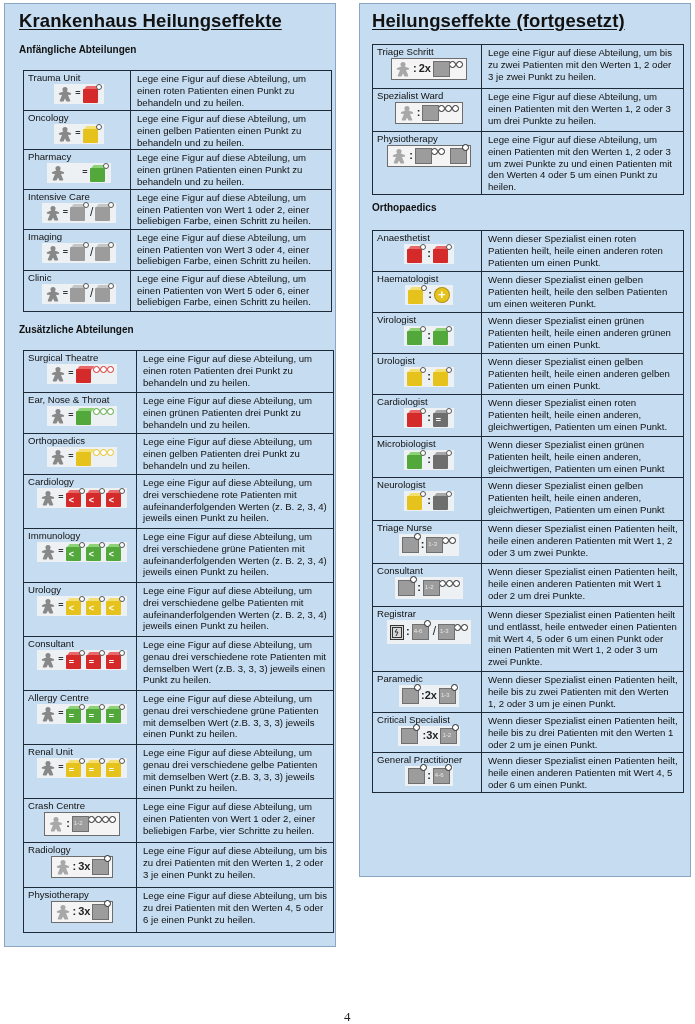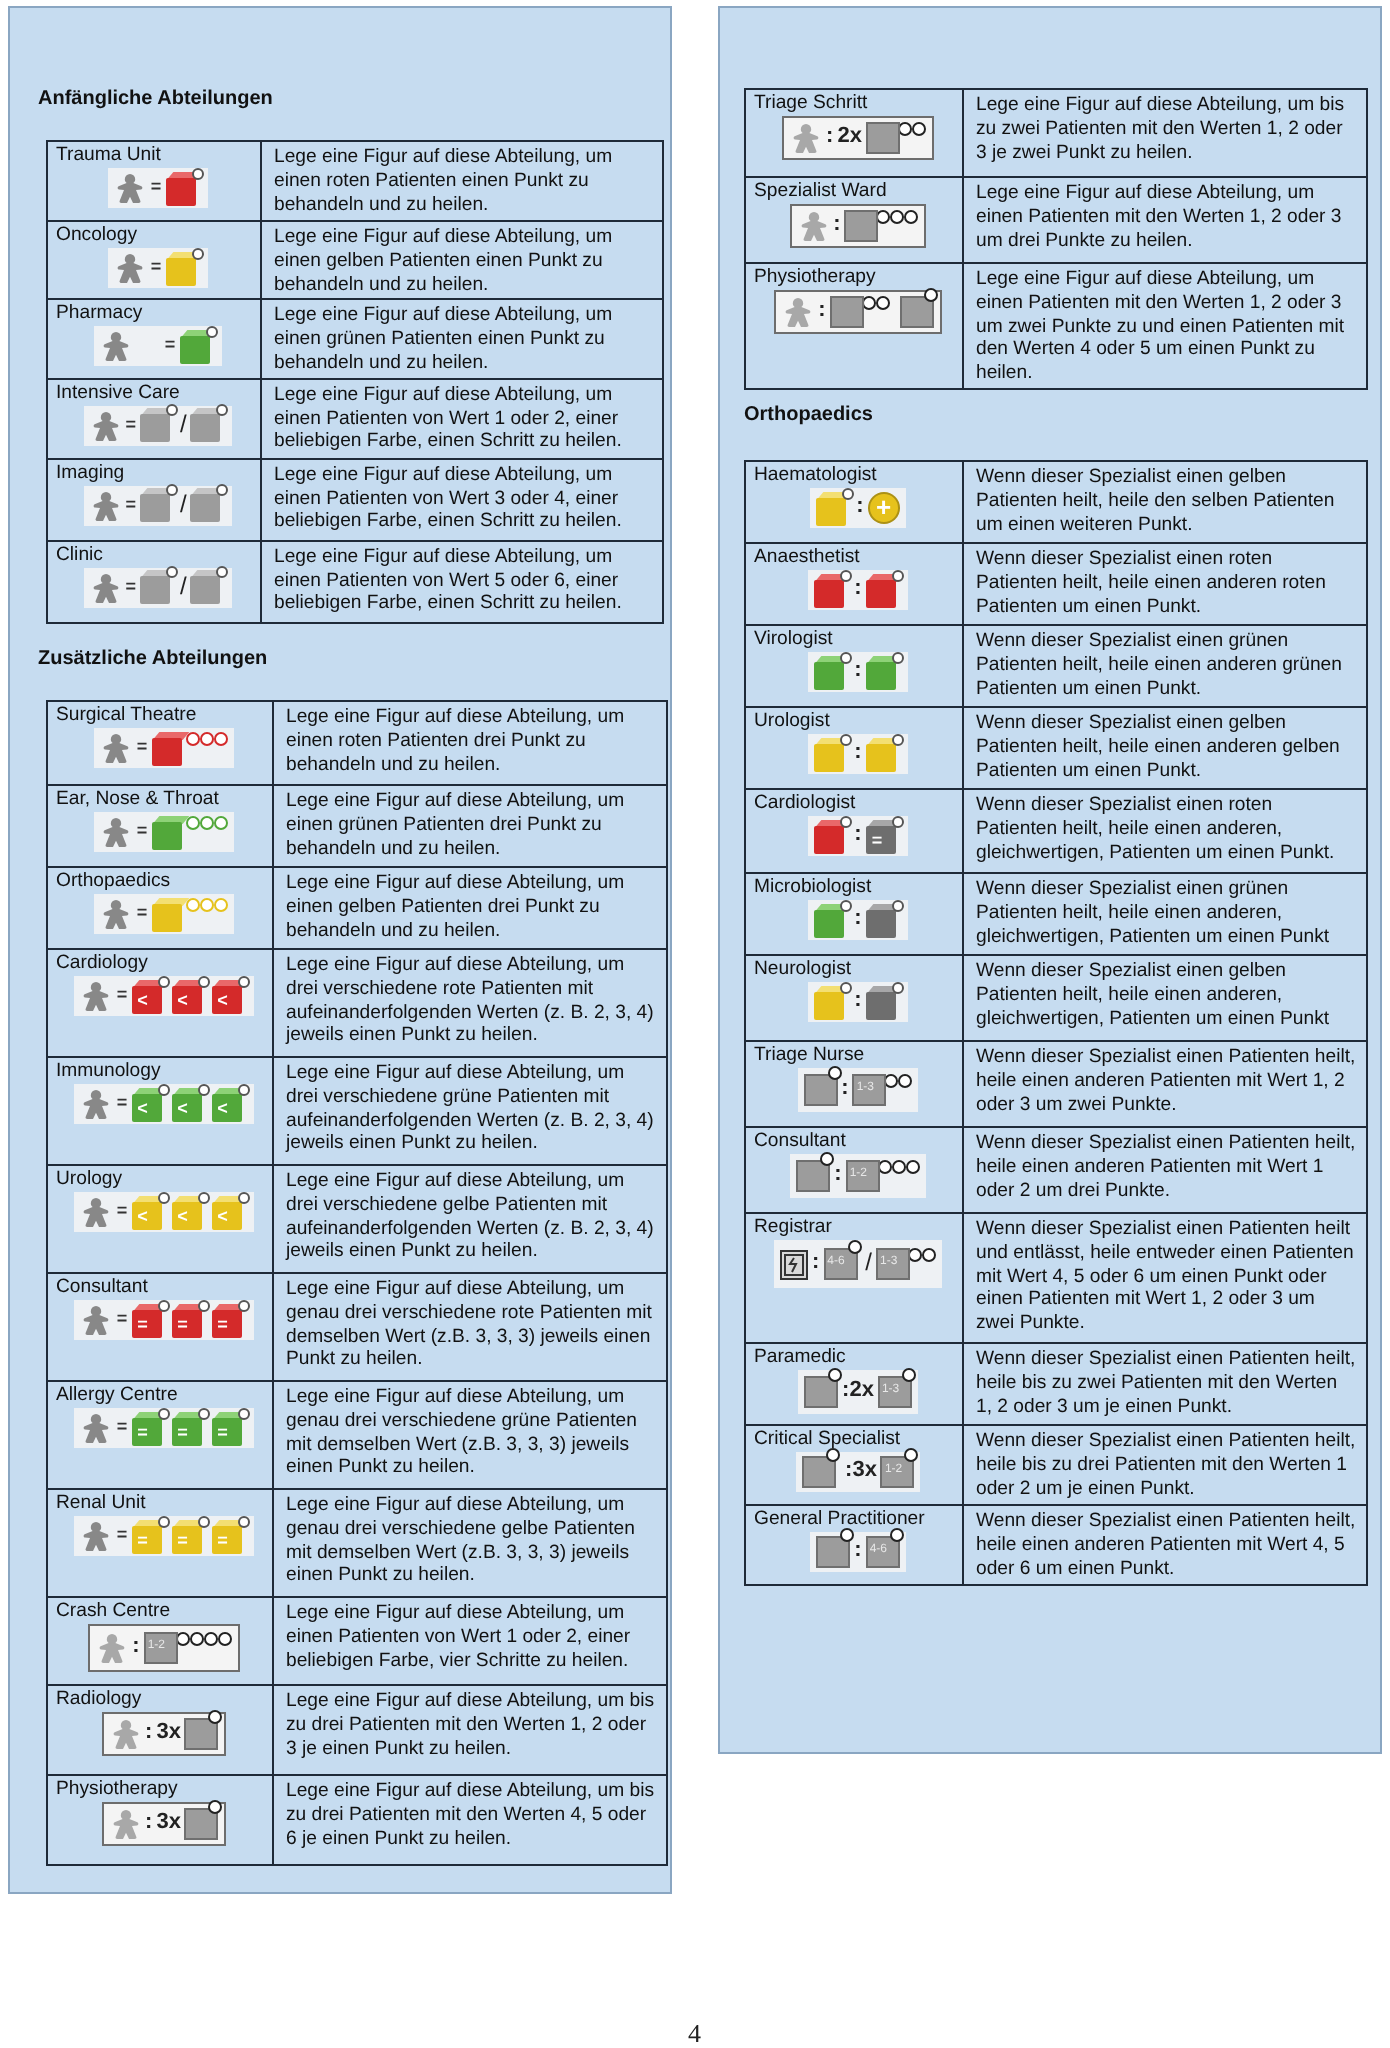--- a/index.html
+++ b/index.html
@@ -74,20 +74,21 @@
   .pbox .pin { position: absolute; right: -3px; top: -5px; width: 7px; height: 7px; border-radius: 50%; border: 1.5px solid #222; background: #fff; }
 
   .plus-badge { display: inline-flex; width: 16px; height: 16px; border-radius: 50%; align-items: center; justify-content: center; color: #fff; font-weight: bold; font-size: 13px; line-height: 14px; border: 1.5px solid rgba(0,0,0,.25); }
 
   .page-number { position: absolute; left: 344px; top: 1009px; font-family: "Liberation Serif", serif; font-size: 13px; color: #222; }
 </style>
 </head>
 <body>
 
 <div class="panel" id="panel-left">
+  <div class="page-title">Krankenhaus Heilungseffekte</div>
   <div class="section-title" style="left:14px;top:40px;">Anfängliche Abteilungen</div>
 
   <table class="effects" style="left:18px;top:66px;width:309px;">
     <colgroup>
         <col style="width:107px">
         <col>
       </colgroup>
 
     <tbody>
         <tr style="height:40px">
@@ -532,20 +533,21 @@
               </span>
         </div>
       </td>
       <td class="desc-cell">Lege eine Figur auf diese Abteilung, um bis zu drei Patienten mit den Werten 4, 5 oder 6 je einen Punkt zu heilen.</td>
     </tr>
   </tbody>
     </table>
 </div>
 
 <div class="panel" id="panel-right">
+  <div class="page-title">Heilungseffekte (fortgesetzt)</div>
 
   <table class="effects" style="left:12px;top:40px;width:312px;">
     <colgroup>
         <col style="width:109px">
         <col>
       </colgroup>
 
     <tbody>
         <tr style="height:44px">
       <td class="name-cell">
@@ -614,52 +616,52 @@
     <colgroup>
         <col style="width:109px">
         <col>
       </colgroup>
 
     <tbody>
 
 
     <tr style="height:41px">
       <td class="name-cell">
+        <span class="dept-name">Anaesthetist</span>
+        <div class="icon-box lightbg">
+          <span class="cube">
+                <span class="top" style="background:#e85050"></span>
+                <span class="face" style="background:#d42a2a"></span>
+                <span class="dot"></span>
+              </span>
+          <span class="colon">:</span>
+          <span class="cube">
+                <span class="top" style="background:#e85050"></span>
+                <span class="face" style="background:#d42a2a"></span>
+                <span class="dot"></span>
+              </span>
+        </div>
+      </td>
+      <td class="desc-cell">Wenn dieser Spezialist einen roten Patienten heilt, heile einen anderen roten Patienten um einen Punkt.</td>
+    </tr>
+
+    <tr style="height:41px">
+      <td class="name-cell">
         <span class="dept-name">Haematologist</span>
         <div class="icon-box lightbg">
           <span class="cube">
                 <span class="top" style="background:#f3dc5a"></span>
                 <span class="face" style="background:#e6c21c"></span>
                 <span class="dot"></span>
               </span>
           <span class="colon">:</span>
           <span class="plus-badge" style="background:#e6c21c">+</span>
         </div>
       </td>
       <td class="desc-cell">Wenn dieser Spezialist einen gelben Patienten heilt, heile den selben Patienten um einen weiteren Punkt.</td>
-    </tr>
-
-    <tr style="height:41px">
-      <td class="name-cell">
-        <span class="dept-name">Anaesthetist</span>
-        <div class="icon-box lightbg">
-          <span class="cube">
-                <span class="top" style="background:#e85050"></span>
-                <span class="face" style="background:#d42a2a"></span>
-                <span class="dot"></span>
-              </span>
-          <span class="colon">:</span>
-          <span class="cube">
-                <span class="top" style="background:#e85050"></span>
-                <span class="face" style="background:#d42a2a"></span>
-                <span class="dot"></span>
-              </span>
-        </div>
-      </td>
-      <td class="desc-cell">Wenn dieser Spezialist einen roten Patienten heilt, heile einen anderen roten Patienten um einen Punkt.</td>
     </tr>
 
     <tr style="height:41px">
       <td class="name-cell">
         <span class="dept-name">Virologist</span>
         <div class="icon-box lightbg">
           <span class="cube">
                 <span class="top" style="background:#7ccc60"></span>
                 <span class="face" style="background:#52a83a"></span>
                 <span class="dot"></span>

